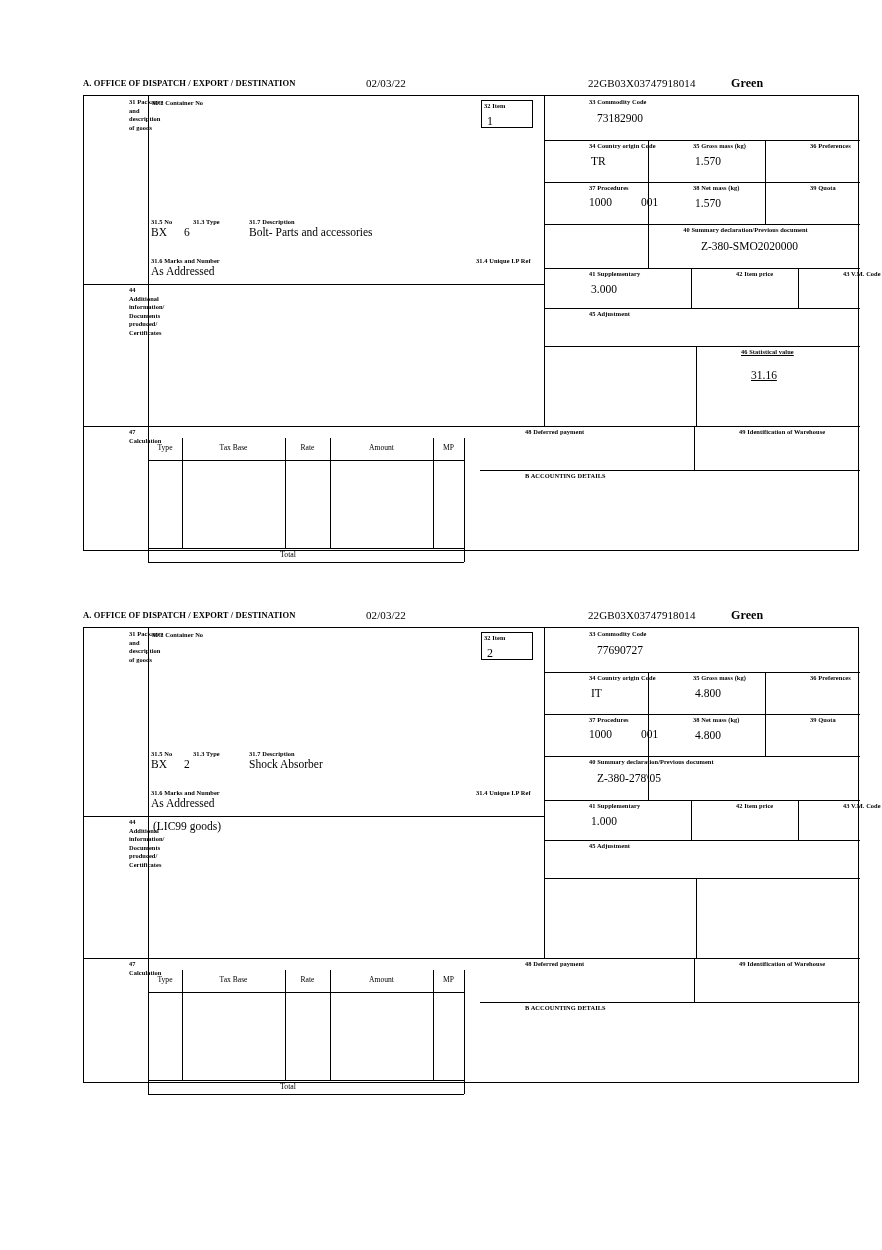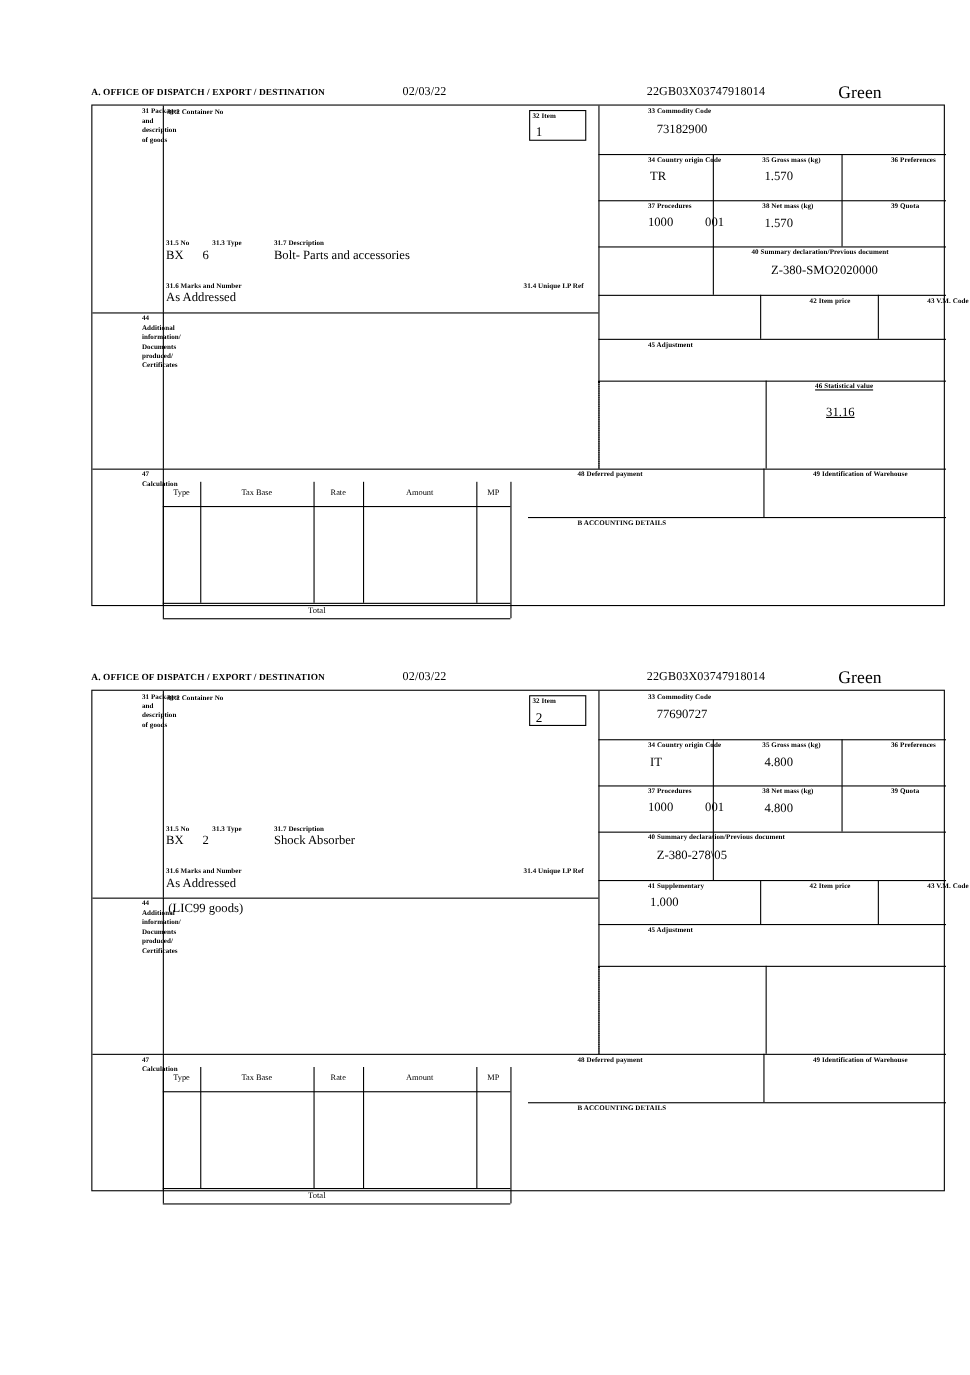--- a/index.html
+++ b/index.html
@@ -39,22 +39,22 @@
   .hdr .date {
     position: absolute; left: 283px; top: -1px;
     font-size: 11px; font-weight: normal;
     font-family: "Liberation Serif", serif;
   }
   .hdr .mrn {
     position: absolute; left: 505px; top: -1px;
     font-size: 11px; font-weight: normal;
   }
   .hdr .lane {
-    position: absolute; left: 679px; top: -2px;
-    font-size: 16px; font-weight: normal;
+    position: absolute; left: 648px; top: -2px;
+    font-size: 12px; font-weight: bold;
   }
 
   
   .grid {
     position: relative;
     border: 1px solid #000;
     width: 776px;
     height: 456px;
     box-sizing: border-box;
     margin-top: 3px;
@@ -238,20 +238,24 @@
         <span class="val" style="padding:4px 0 0 2px;"></span>
       </div>
       <div class="hline" style="left:460px;top:128px;width:316px;"></div>
 
       <div class="cell pad" style="left:460px;top:128px;width:316px;height:44px;text-align:center;">
         <span class="lbl">40 Summary declaration/Previous document</span>
         <span class="val" style="padding:5px 0 0 8px;">Z-380-SMO2020000</span>
       </div>
       <div class="hline" style="left:460px;top:172px;width:316px;"></div>
 
+      <div class="cell pad" style="left:460px;top:172px;width:147px;height:40px;">
+        <span class="lbl">41 Supplementary</span>
+        <span class="val" style="padding:4px 0 0 2px;">3.000</span>
+      </div>
       <div class="vline" style="left:607px;top:172px;height:40px;"></div>
       <div class="cell pad" style="left:607px;top:172px;width:107px;height:40px;">
         <span class="lbl">42 Item price</span>
         <span class="val" style="padding:4px 0 0 2px;"></span>
       </div>
       <div class="vline" style="left:714px;top:172px;height:40px;"></div>
       <div class="cell pad" style="left:714px;top:172px;width:62px;height:40px;">
         <span class="lbl">43 V.M. Code</span>
         <span class="val" style="padding:4px 0 0 2px;"></span>
       </div>

